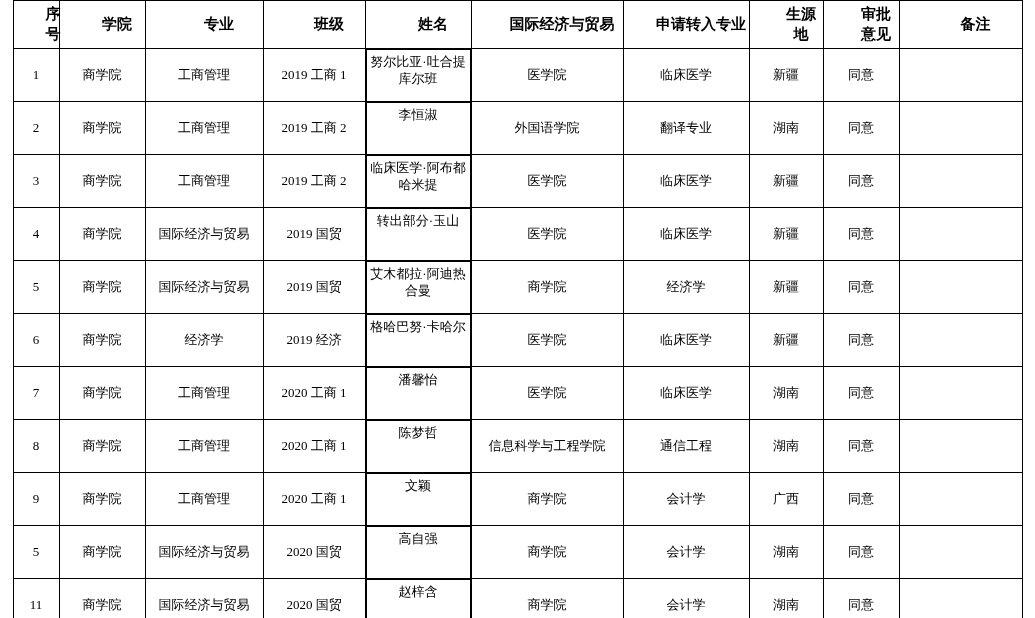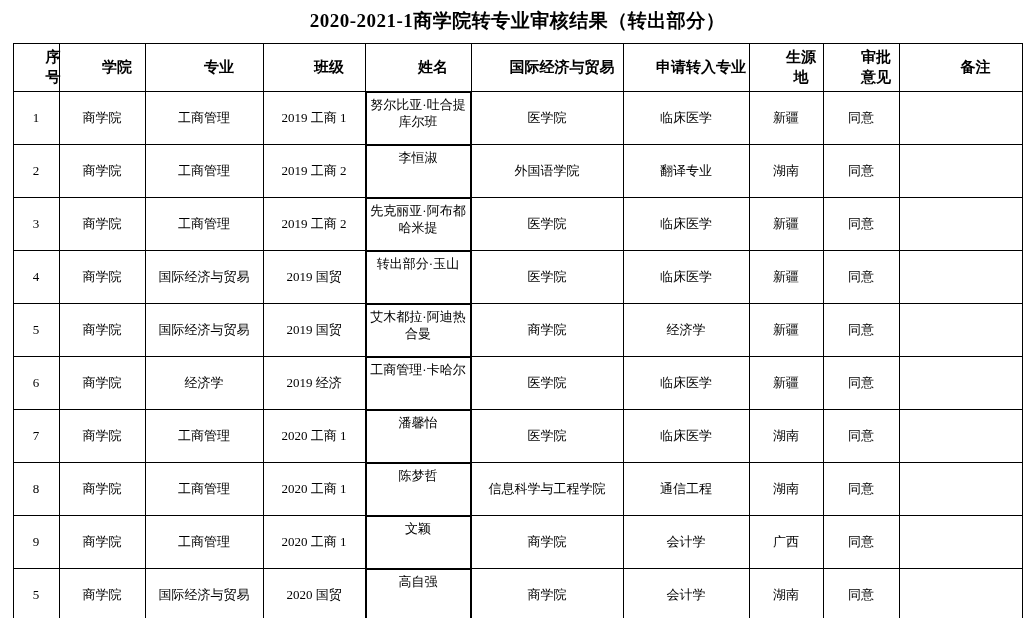--- a/index.html
+++ b/index.html
@@ -71,21 +71,20 @@
     display: block;
     white-space: pre-line;
     font-family: Liberation Serif, serif;
   }
 </style>
 </head>
 <body>
 
 <div class="page">
 
-  <div class="doc-title">2020-2021-1商学院转专业审核结果（转出部分）</div>
 
   <table class="result-table">
     <colgroup>
       <col class="c-index">
       <col class="c-college">
       <col class="c-major">
       <col class="c-class">
       <col class="c-name">
       <col class="c-dept">
       <col class="c-tomajor">
@@ -131,21 +130,21 @@
         <td>翻译专业</td>
         <td>湖南</td>
         <td>同意</td>
         <td></td>
       </tr>
       <tr>
         <td>3</td>
         <td>商学院</td>
         <td>工商管理</td>
         <td>2019 工商 2</td>
-        <td class="cell-multiline">先克丽亚·阿布都
+        <td class="cell-multiline">临床医学·阿布都
 哈米提</td>
         <td>医学院</td>
         <td>临床医学</td>
         <td>新疆</td>
         <td>同意</td>
         <td></td>
       </tr>
       <tr>
         <td>4</td>
         <td>商学院</td>
@@ -169,21 +168,21 @@
         <td>经济学</td>
         <td>新疆</td>
         <td>同意</td>
         <td></td>
       </tr>
       <tr>
         <td>6</td>
         <td>商学院</td>
         <td>经济学</td>
         <td>2019 经济</td>
-        <td class="cell-multiline">工商管理·卡哈尔</td>
+        <td class="cell-multiline">格哈巴努·卡哈尔</td>
         <td>医学院</td>
         <td>临床医学</td>
         <td>新疆</td>
         <td>同意</td>
         <td></td>
       </tr>
       <tr>
         <td>7</td>
         <td>商学院</td>
         <td>工商管理</td>

